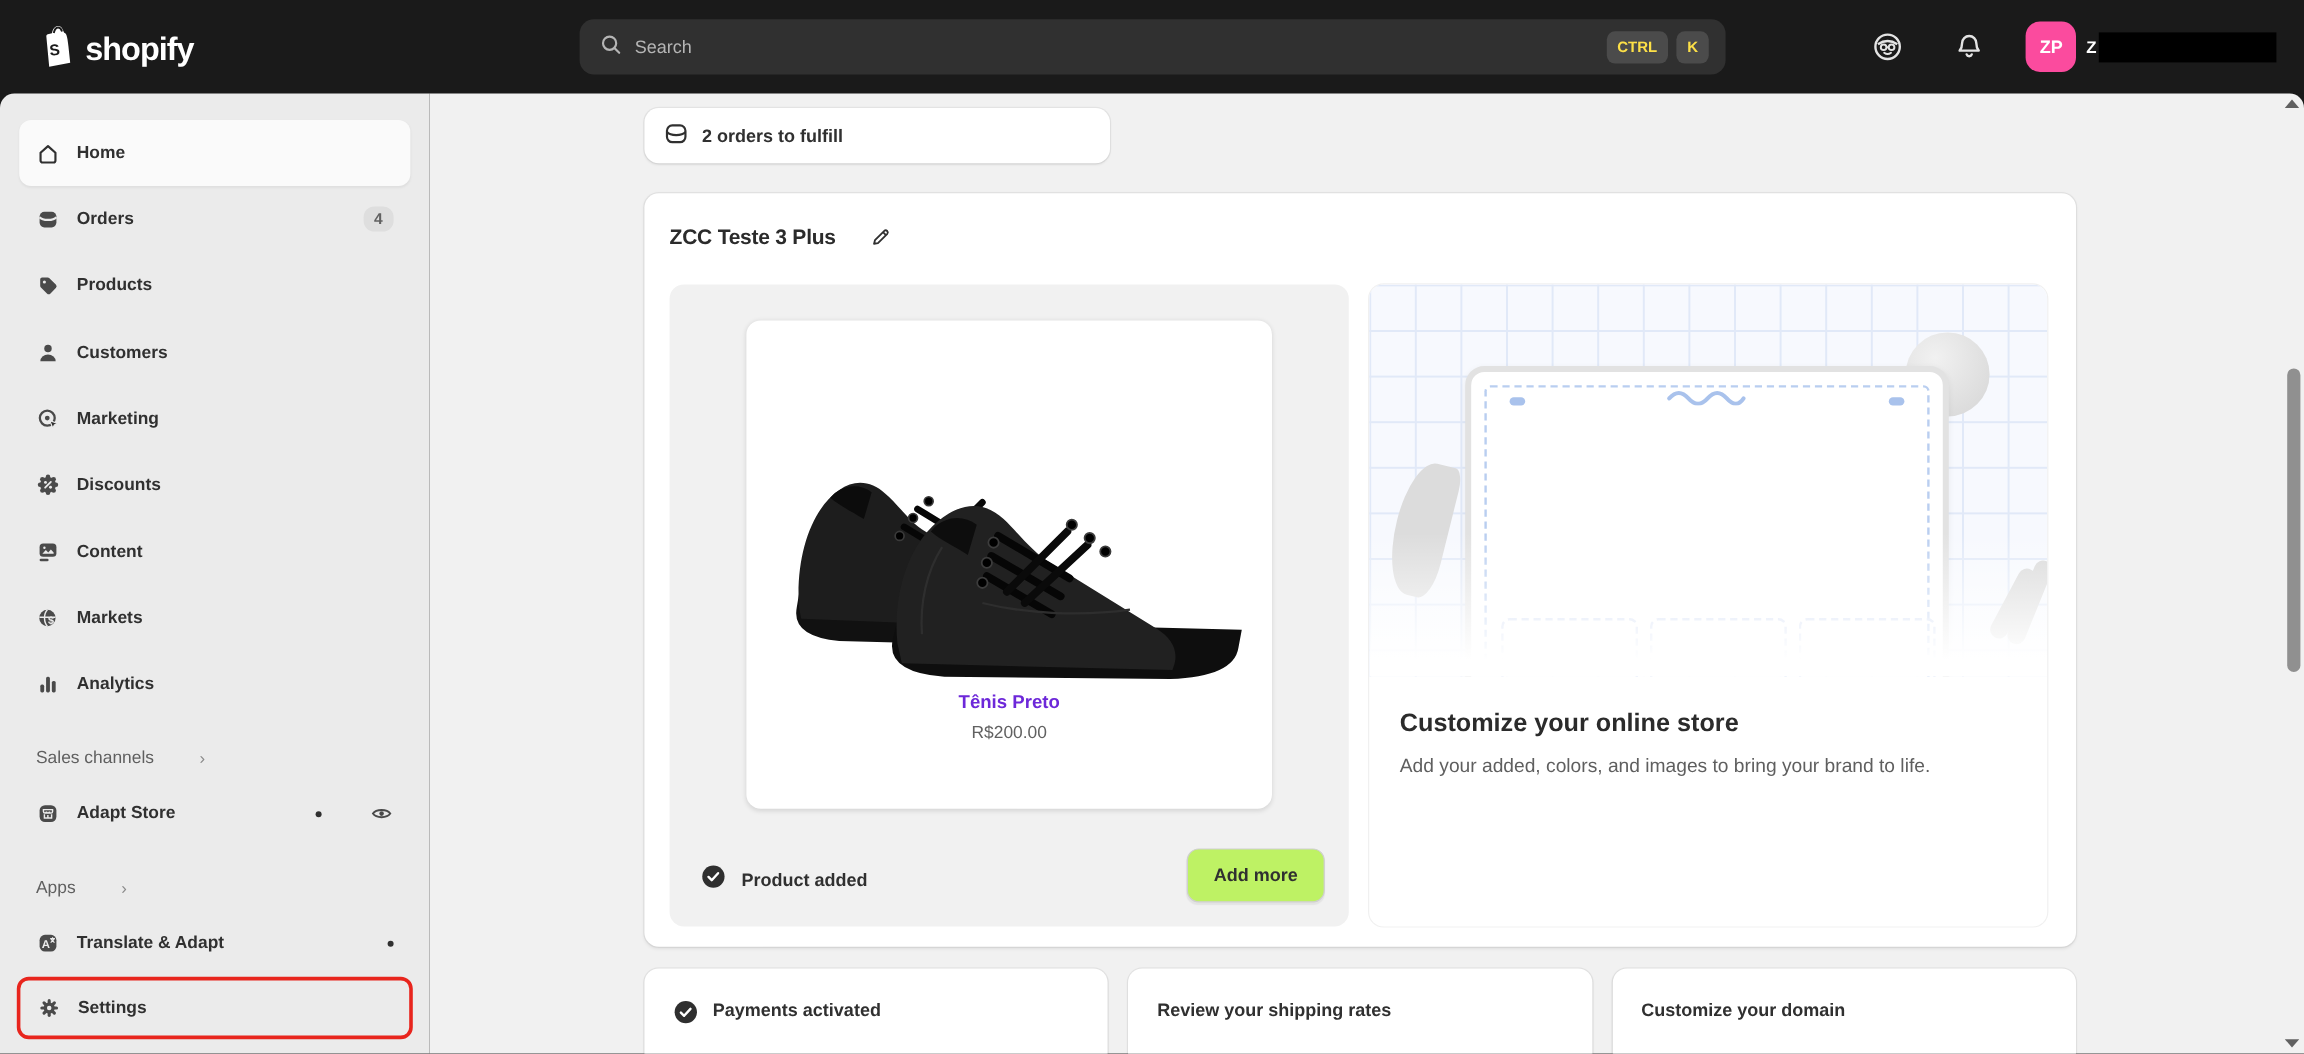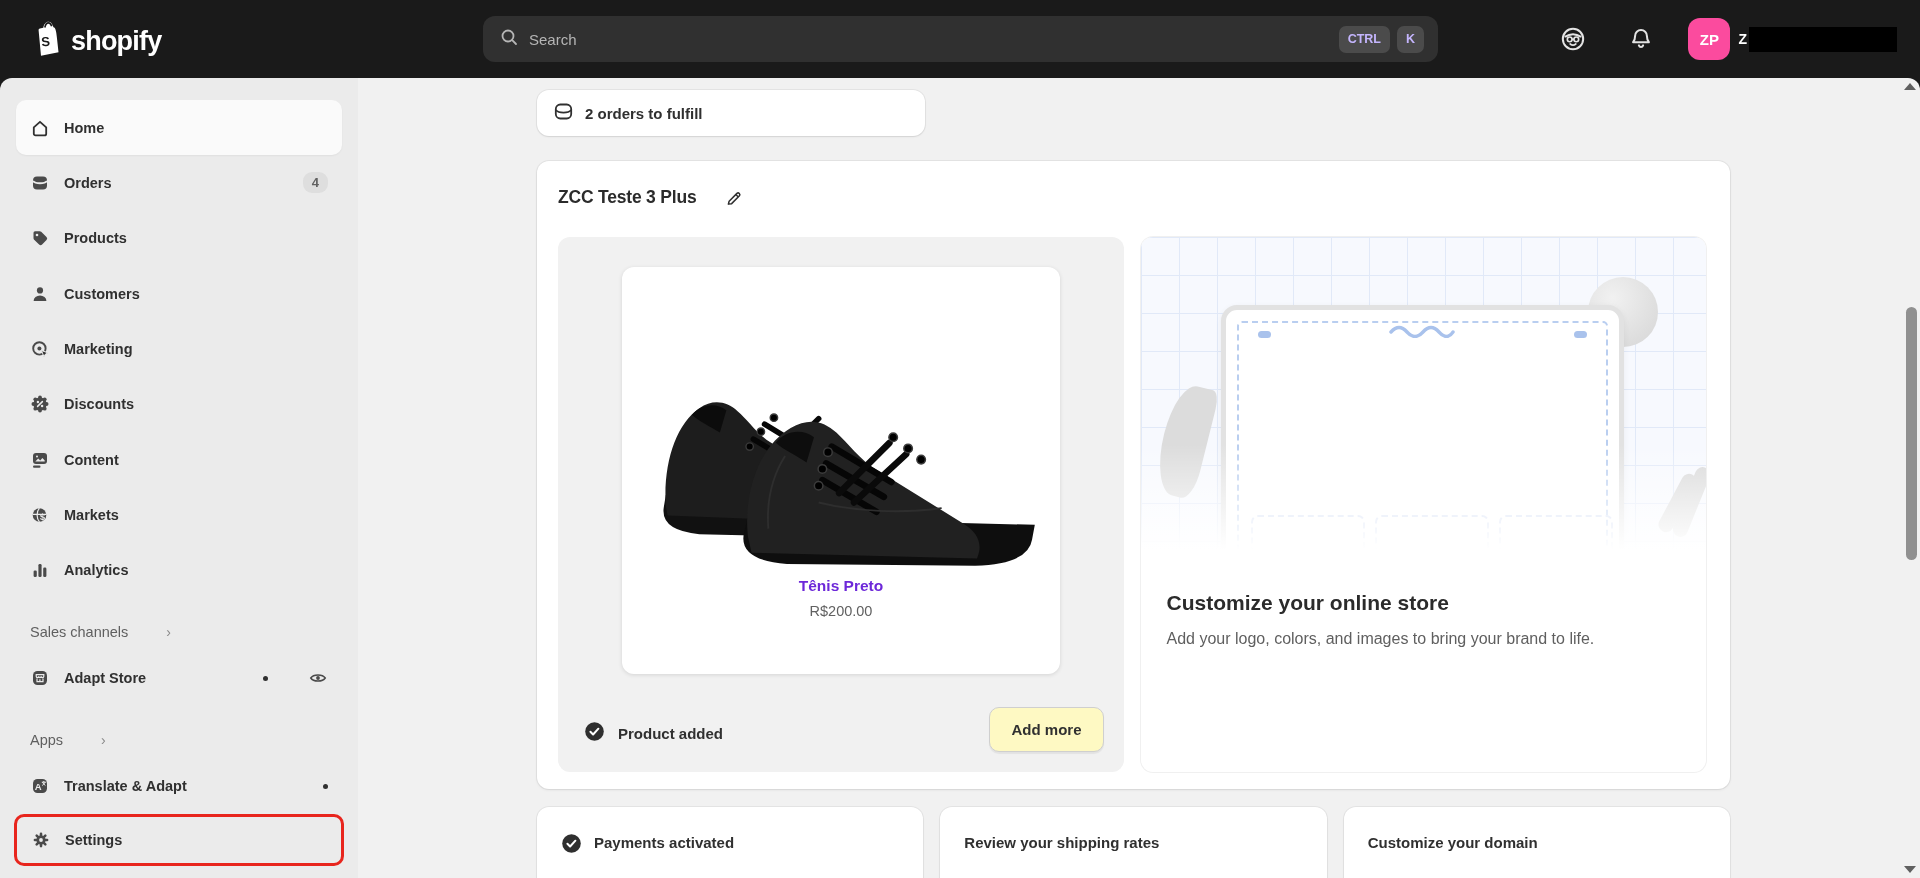--- a/index.html
+++ b/index.html
@@ -6,21 +6,21 @@
   html,body { width:1920px; height:878px; overflow:hidden; background:#1a1a1a;
     font-family:"Liberation Sans","DejaVu Sans",sans-serif; }
 
   
   .topbar { position:absolute; top:0; left:0; width:1920px; height:78px; background:#1a1a1a; }
   .logo { position:absolute; left:28px; top:19px; display:flex; align-items:center; gap:7px; cursor:pointer; }
   .logo-word { color:#fff; font-size:27px; font-weight:700; letter-spacing:-0.8px; }
   .search { position:absolute; left:483px; top:16px; width:955px; height:46px; background:#303030;
     border-radius:12px; display:flex; align-items:center; padding:0 14px 0 16px; }
   .search-text { color:#b5b5b5; font-size:15px; margin-left:10px; flex:1; }
-  .kbd { background:#4b4b4b; color:#c4b5fd; font-size:12.5px; font-weight:700; border-radius:7px;
+  .kbd { background:#4b4b4b; color:#fde047; font-size:12.5px; font-weight:700; border-radius:7px;
     height:27px; min-width:27px; padding:0 9px; display:flex; align-items:center; justify-content:center; }
   .kbd + .kbd { margin-left:7px; }
   .tb-right { position:absolute; right:23px; top:0; height:78px; display:flex; align-items:center; }
   .tb-icon-btn { width:26px; height:26px; display:flex; align-items:center; justify-content:center; cursor:pointer; }
   .face-btn { margin-right:42px; }
   .bell-btn { margin-right:34px; }
   .avatar { width:42px; height:42px; border-radius:12px; background:#fb4b9e; color:#fff; font-weight:700;
     font-size:15px; display:flex; align-items:center; justify-content:center; cursor:pointer; }
   .store-partial { color:#fff; font-size:14px; font-weight:600; margin-left:8px; }
   .redaction { width:148px; height:25px; background:#000; margin-left:2px; }
@@ -50,37 +50,37 @@
   .main { flex:1; background:#f1f1f1; border-top-right-radius:12px; position:relative; overflow:hidden; }
   .column { position:absolute; left:179px; top:0; width:1193px; }
 
   .banner { margin-top:12px; width:388px; height:46px; background:#fff; border-radius:12px;
     box-shadow:0 0 0 1px rgba(0,0,0,.05), 0 1px 2px rgba(0,0,0,.08);
     display:flex; align-items:center; gap:11px; padding:0 16px; font-size:15px; font-weight:700;
     color:#303030; cursor:pointer; }
 
   .big-card { margin-top:25px; width:1193px; height:628px; background:#fff; border-radius:12px;
     box-shadow:0 0 0 1px rgba(0,0,0,.05), 0 1px 3px rgba(0,0,0,.08); padding:26px 24px 24px 21px; }
-  .card-head { display:flex; align-items:flex-end; gap:28px; }
+  .card-head { display:flex; align-items:center; gap:28px; }
   .card-title { font-size:17.5px; font-weight:700; color:#2b2b2b; letter-spacing:-0.2px; }
   .edit-btn { width:20px; height:20px; cursor:pointer; display:flex; align-items:center; }
 
   .inner-grid { margin-top:29px; display:grid; grid-template-columns:1fr 1fr; gap:17px; height:535px; }
 
   .product-panel { background:#f1f1f1; border-radius:12px; position:relative; }
   .product-card { position:absolute; top:30px; left:64px; width:438px; height:407px; background:#fff;
     border-radius:12px; box-shadow:0 1px 4px rgba(0,0,0,.12); display:flex; flex-direction:column;
     align-items:center; }
   .product-card svg { margin-top:10px; }
   .p-name { font-size:15.5px; font-weight:700; color:#6d28d9; margin-top:0px; }
   .p-price { font-size:14.5px; color:#616161; margin-top:8px; }
   .status-row { position:absolute; left:26px; bottom:26px; display:flex; align-items:center; gap:13px; }
   .status-label { font-size:15px; font-weight:650; color:#303030; }
   .btn-secondary { position:absolute; right:20px; bottom:20px; height:45px; padding:0 21px;
-    border-radius:10px; background:#fef9c3; border:1px solid #cfcfcf;
+    border-radius:10px; background:#bef264; border:1px solid #cfcfcf;
     box-shadow:0 2px 1px rgba(0,0,0,.06); font-size:15px; font-weight:650; color:#303030;
     display:flex; align-items:center; cursor:pointer; font-family:inherit; }
 
   .customize-panel { background:#fff; border-radius:12px; box-shadow:0 0 0 1px rgba(0,0,0,.06);
     position:relative; overflow:hidden; }
   .illustration { height:327px; position:relative; overflow:hidden; background:#f7f9fe;
     background-image:linear-gradient(#e1e9f8 1.5px, transparent 1.5px),
                      linear-gradient(90deg,#e1e9f8 1.5px, transparent 1.5px);
     background-size:38px 38px; }
   .ill-sphere { position:absolute; right:48px; top:40px; width:70px; height:70px; border-radius:50%;
@@ -427,21 +427,21 @@
                 <div class="ill-box" style="left:38%;"></div>
                 <div class="ill-box" style="left:69.5%;"></div>
               </div>
               <div class="ill-fingers">
                 <div class="ill-finger" style="left:0; top:6px; transform:rotate(28deg);"></div>
                 <div class="ill-finger" style="left:14px; top:0; transform:rotate(22deg); height:74px;"></div>
               </div>
               <div class="ill-fade"></div>
             </div>
             <div class="cust-title">Customize your online store</div>
-            <div class="cust-desc">Add your logo, colors, and images to bring your brand to life.</div>
+            <div class="cust-desc">Add your added, colors, and images to bring your brand to life.</div>
           </div>
         </div>
       </section>
 
       <div class="task-row">
         <div class="task-card">
           <span>
             <svg width="21" height="21" viewBox="0 0 21 21">
               <circle cx="10.5" cy="10.5" r="9.3" fill="#2f2f2f"></circle>
               <path d="M6.4 10.8 l2.7 2.7 5.3 -5.8" fill="none" stroke="#fff" stroke-width="2" stroke-linecap="round" stroke-linejoin="round"></path>

